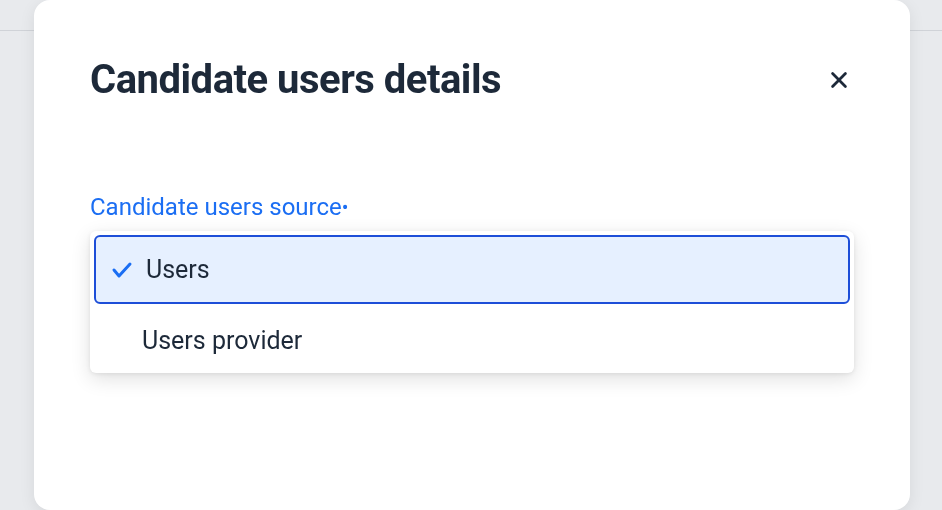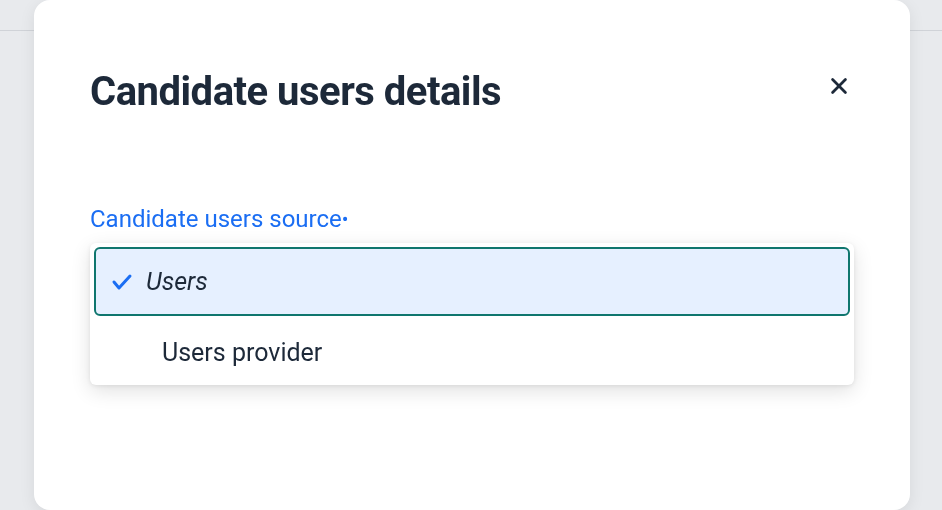--- a/index.html
+++ b/index.html
@@ -38,21 +38,20 @@
       display: flex;
       justify-content: space-between;
       align-items: center;
       margin-bottom: 90px;
     }
     .modal-title {
       font-size: 40px;
       font-weight: 700;
       color: #1d2939;
       letter-spacing: -0.5px;
-      margin-top: 12px;
     }
     .close-btn {
       background: none;
       border: none;
       cursor: pointer;
       padding: 4px;
       display: flex;
       align-items: center;
       justify-content: center;
       color: #1d2939;
@@ -84,27 +83,26 @@
       display: flex;
       align-items: center;
       padding: 18px 16px 18px 14px;
       font-size: 25px;
       color: #1d2939;
       cursor: pointer;
       gap: 12px;
     }
     .dropdown-option.selected {
       background: #e6f0ff;
-      border: 2px solid #0f766e;
+      border: 2px solid #1d4ed8;
       border-radius: 6px;
       margin: 4px;
-      font-style: italic;
     }
     .dropdown-option:not(.selected) {
-      padding-left: 72px;
+      padding-left: 52px;
       align-items: flex-end;
     }
     .check-icon {
       width: 24px;
       height: 24px;
       color: #1b6ef3;
       flex-shrink: 0;
     }
   </style>
 </head>

